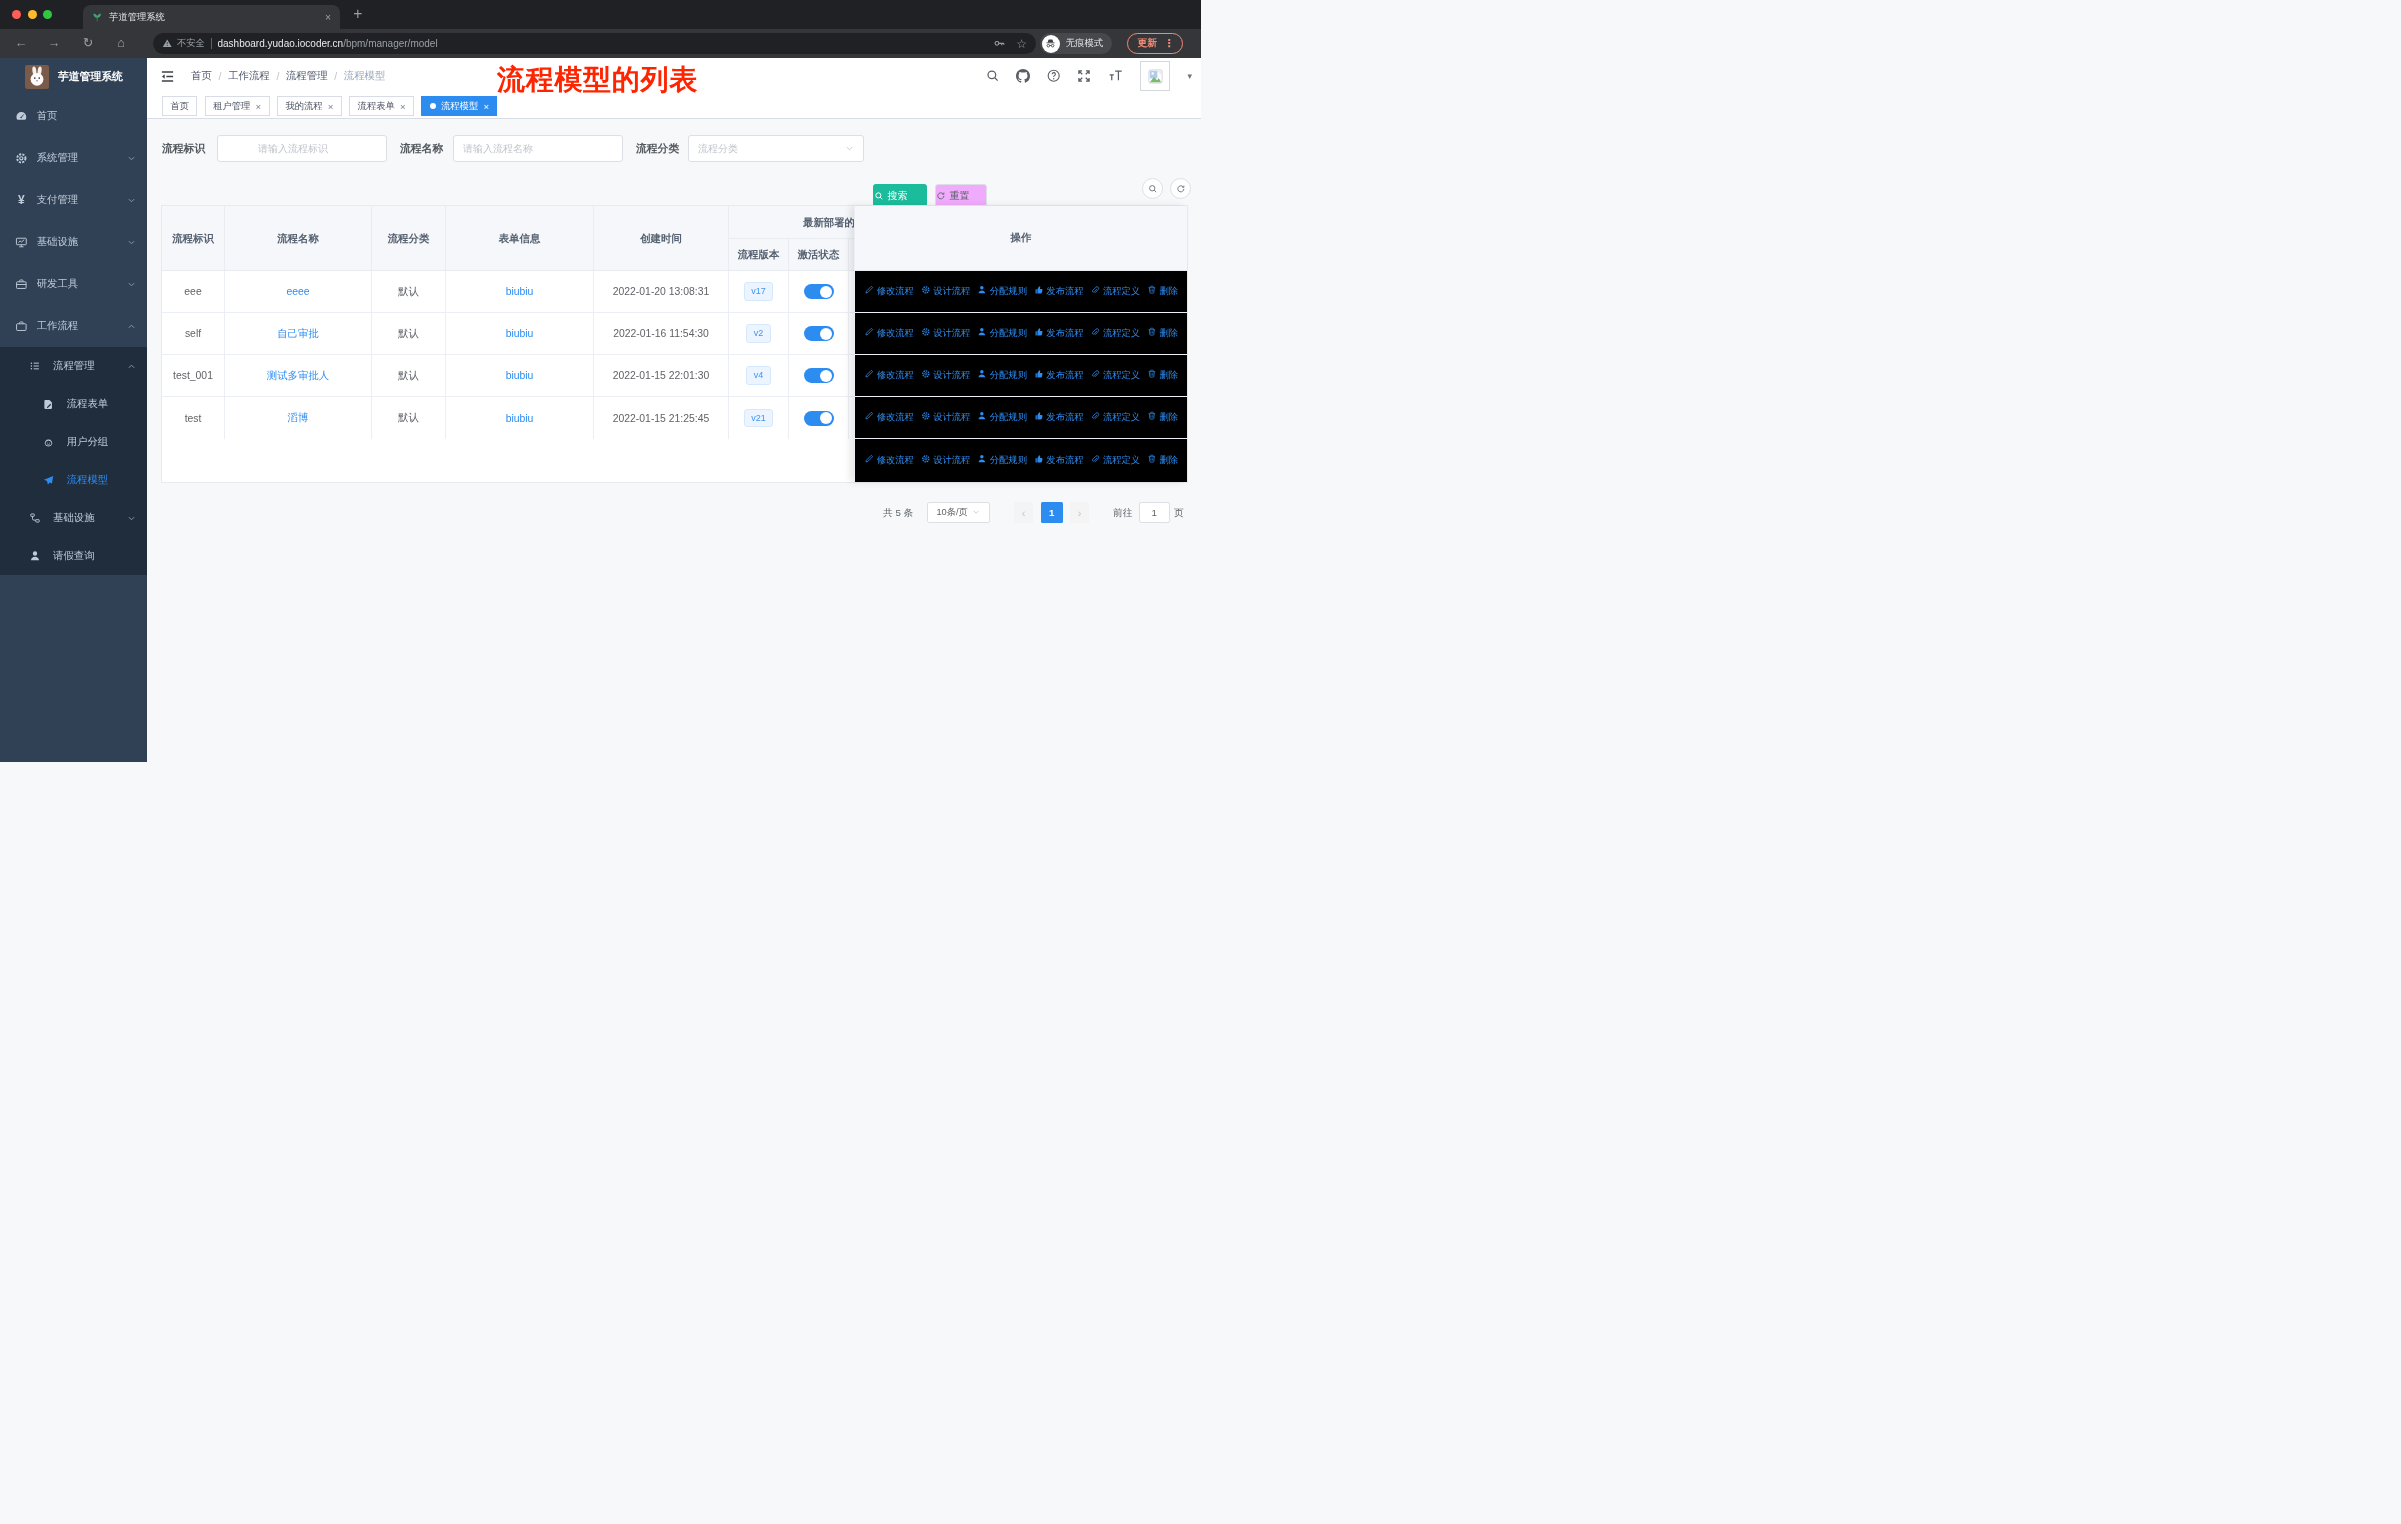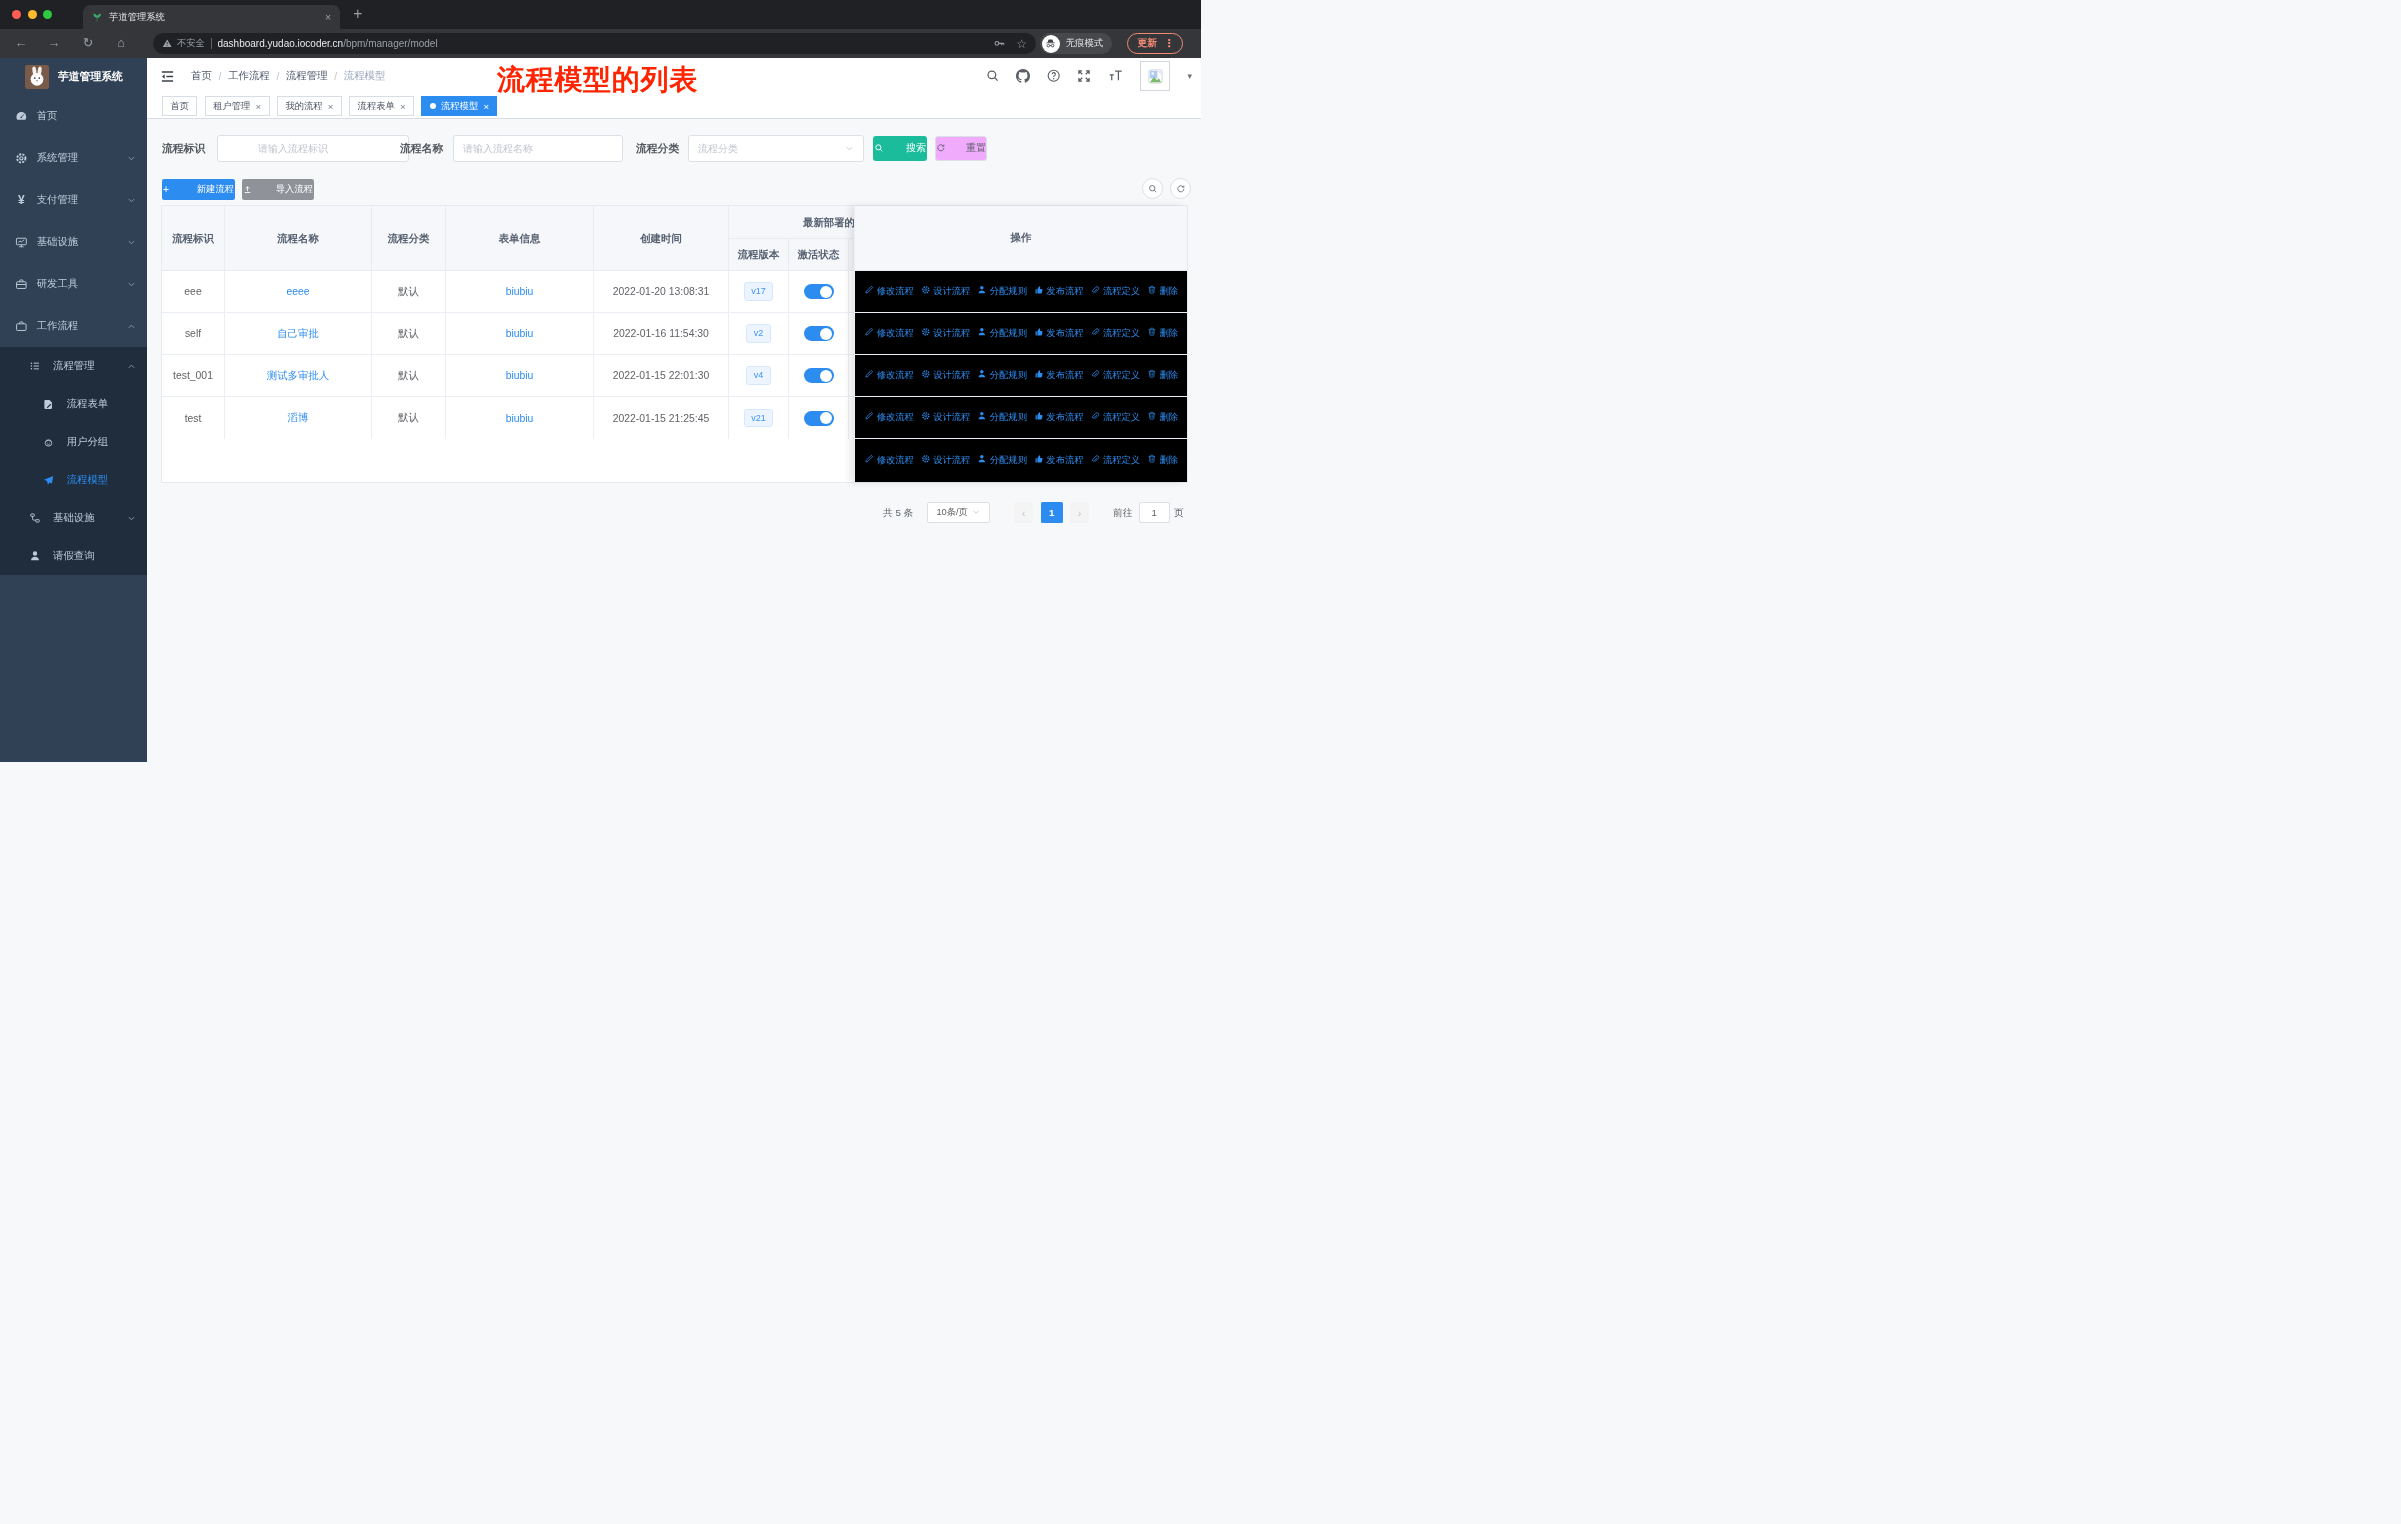--- a/index.html
+++ b/index.html
@@ -57,21 +57,21 @@
   .tag.active { background:#2d8cf0; border-color:#2d8cf0; color:#fff; }
   .tag.active .x { color:#fff; }
   .tag .dot { width:6px; height:6px; border-radius:50%; background:#fff; }
 
   
   .flabel { position:absolute; top:135px; height:27px; line-height:27px; font-size:10.8px; font-weight:600; color:#54595f; }
   .finput { position:absolute; top:135px; height:27px; border:0.7px solid #dcdfe6; border-radius:3px; background:#fff; font-size:10px; color:#606266; padding:0 9px; outline:none; font-family:inherit; }
   .finput::placeholder { color:#c0c4cc; }
   #category-select { position:absolute; top:135px; left:688px; width:176px; height:27px; border:0.7px solid #dcdfe6; border-radius:3px; background:#fff; display:flex; align-items:center; padding:0 9px; cursor:pointer; }
   #category-select .ph { color:#c0c4cc; font-size:10px; flex:1; }
-  .btn { display:inline-flex; align-items:center; justify-content:space-between; gap:3.7px; border-radius:3px; font-size:10px; cursor:pointer; border:0.7px solid transparent; }
+  .btn { display:inline-flex; align-items:center; justify-content:flex-start; gap:3.7px; border-radius:3px; font-size:10px; cursor:pointer; border:0.7px solid transparent;margin-top:48px; }
   #search-btn { position:absolute; left:873px; top:136px; width:54px; height:24.6px; background:#1abc9c; color:#fff; }
   #reset-btn { position:absolute; left:935px; top:136px; width:52px; height:24.6px; background:#f0abfc; border-color:#dcdfe6; color:#5a5e66; }
 
   
   #create-btn { position:absolute; left:162px; top:179px; width:73px; height:21px; background:#2d8cf0; color:#fff; font-size:9.3px; border-radius:2.2px; }
   #import-btn { position:absolute; left:242px; top:179px; width:72px; height:21px; background:#8f9399; color:#fff; font-size:9.3px; border-radius:2.2px; }
   .circ-btn { position:absolute; top:178px; width:21px; height:21px; border-radius:50%; border:0.7px solid #dce0e6; background:#fff; display:flex; align-items:center; justify-content:center; color:#5f6670; cursor:pointer; }
 
   
   #table { position:absolute; left:161px; top:205px; width:1027px; height:278px; background:#fff; border:0.7px solid #e7ebf0; font-size:10.4px; }
@@ -372,21 +372,21 @@
       <span class="x">×</span>
     </span>
   <span class="tag active">
       <span class="dot"></span>
       <span>流程模型</span>
       <span class="x">×</span>
     </span>
 </div>
 
 <span class="flabel" style="left:162px">流程标识</span>
-<input class="finput" style="left: 217px; width: 192px; padding-left: 40px;" placeholder="请输入流程标识">
+<input class="finput" style="left: 217px; width: 170px; padding-left: 40px;" placeholder="请输入流程标识">
 <span class="flabel" style="left:400px">流程名称</span>
 <input class="finput" style="left: 453px; width: 170px;" placeholder="请输入流程名称">
 <span class="flabel" style="left:636px">流程分类</span>
 <div id="category-select">
   <span class="ph">流程分类</span>
   <svg width="9" height="9" viewBox="0 0 12 12" fill="none" stroke="#c0c4cc" stroke-width="1.2">
       <path d="M2.5 4.2L6 7.7l3.5-3.5"></path>
     </svg>
 </div>
 <div id="search-btn" class="btn">

